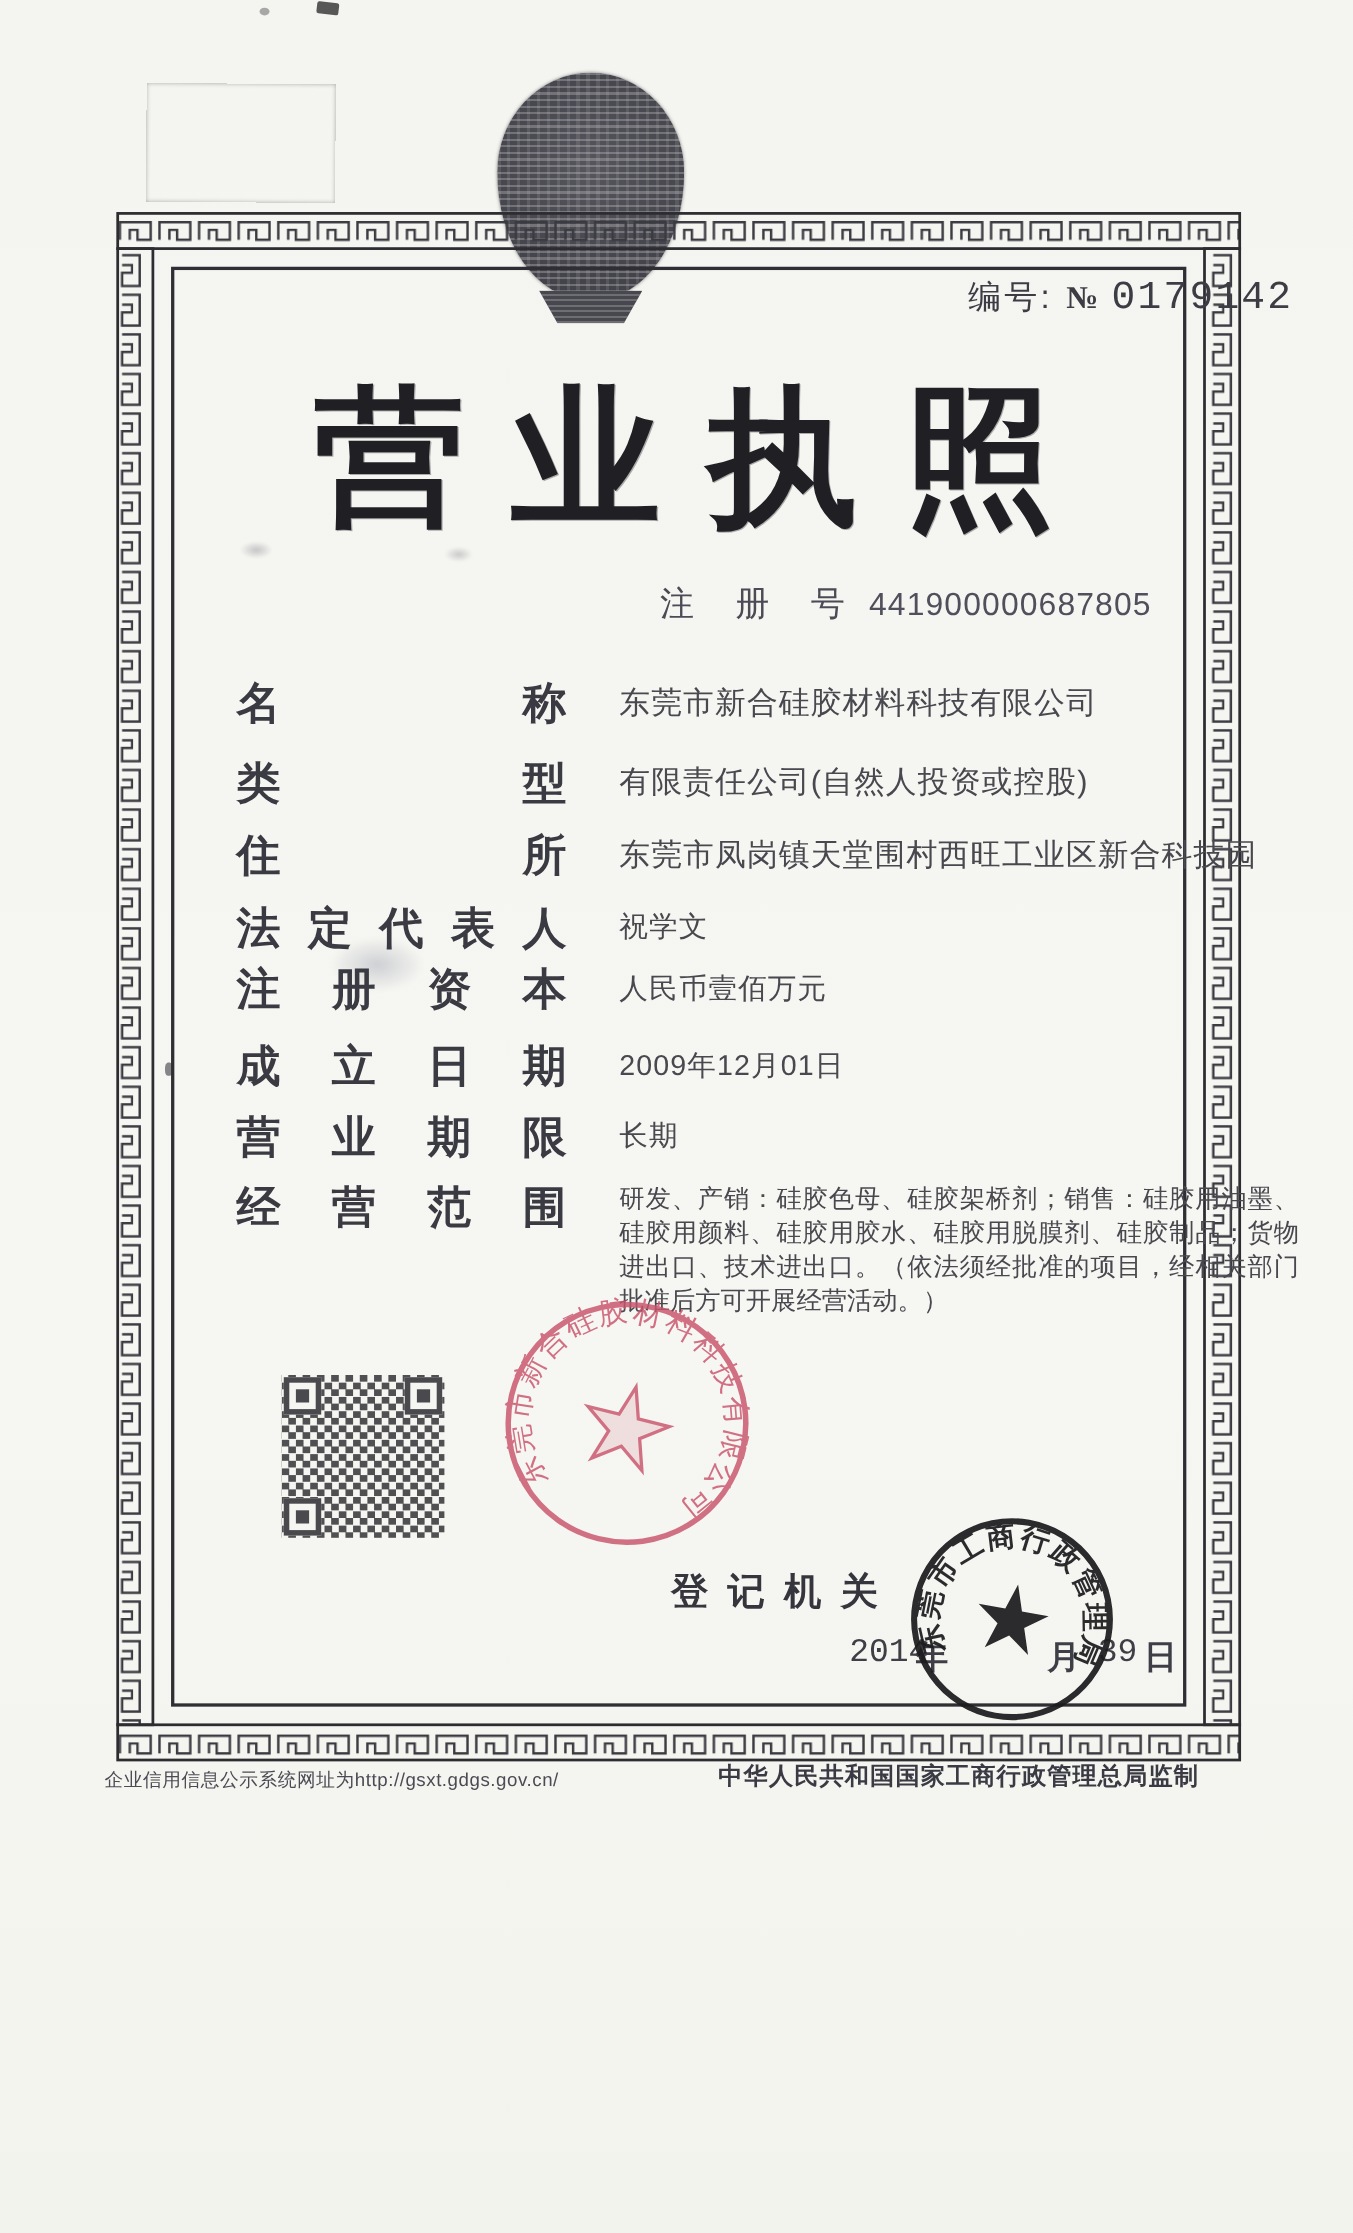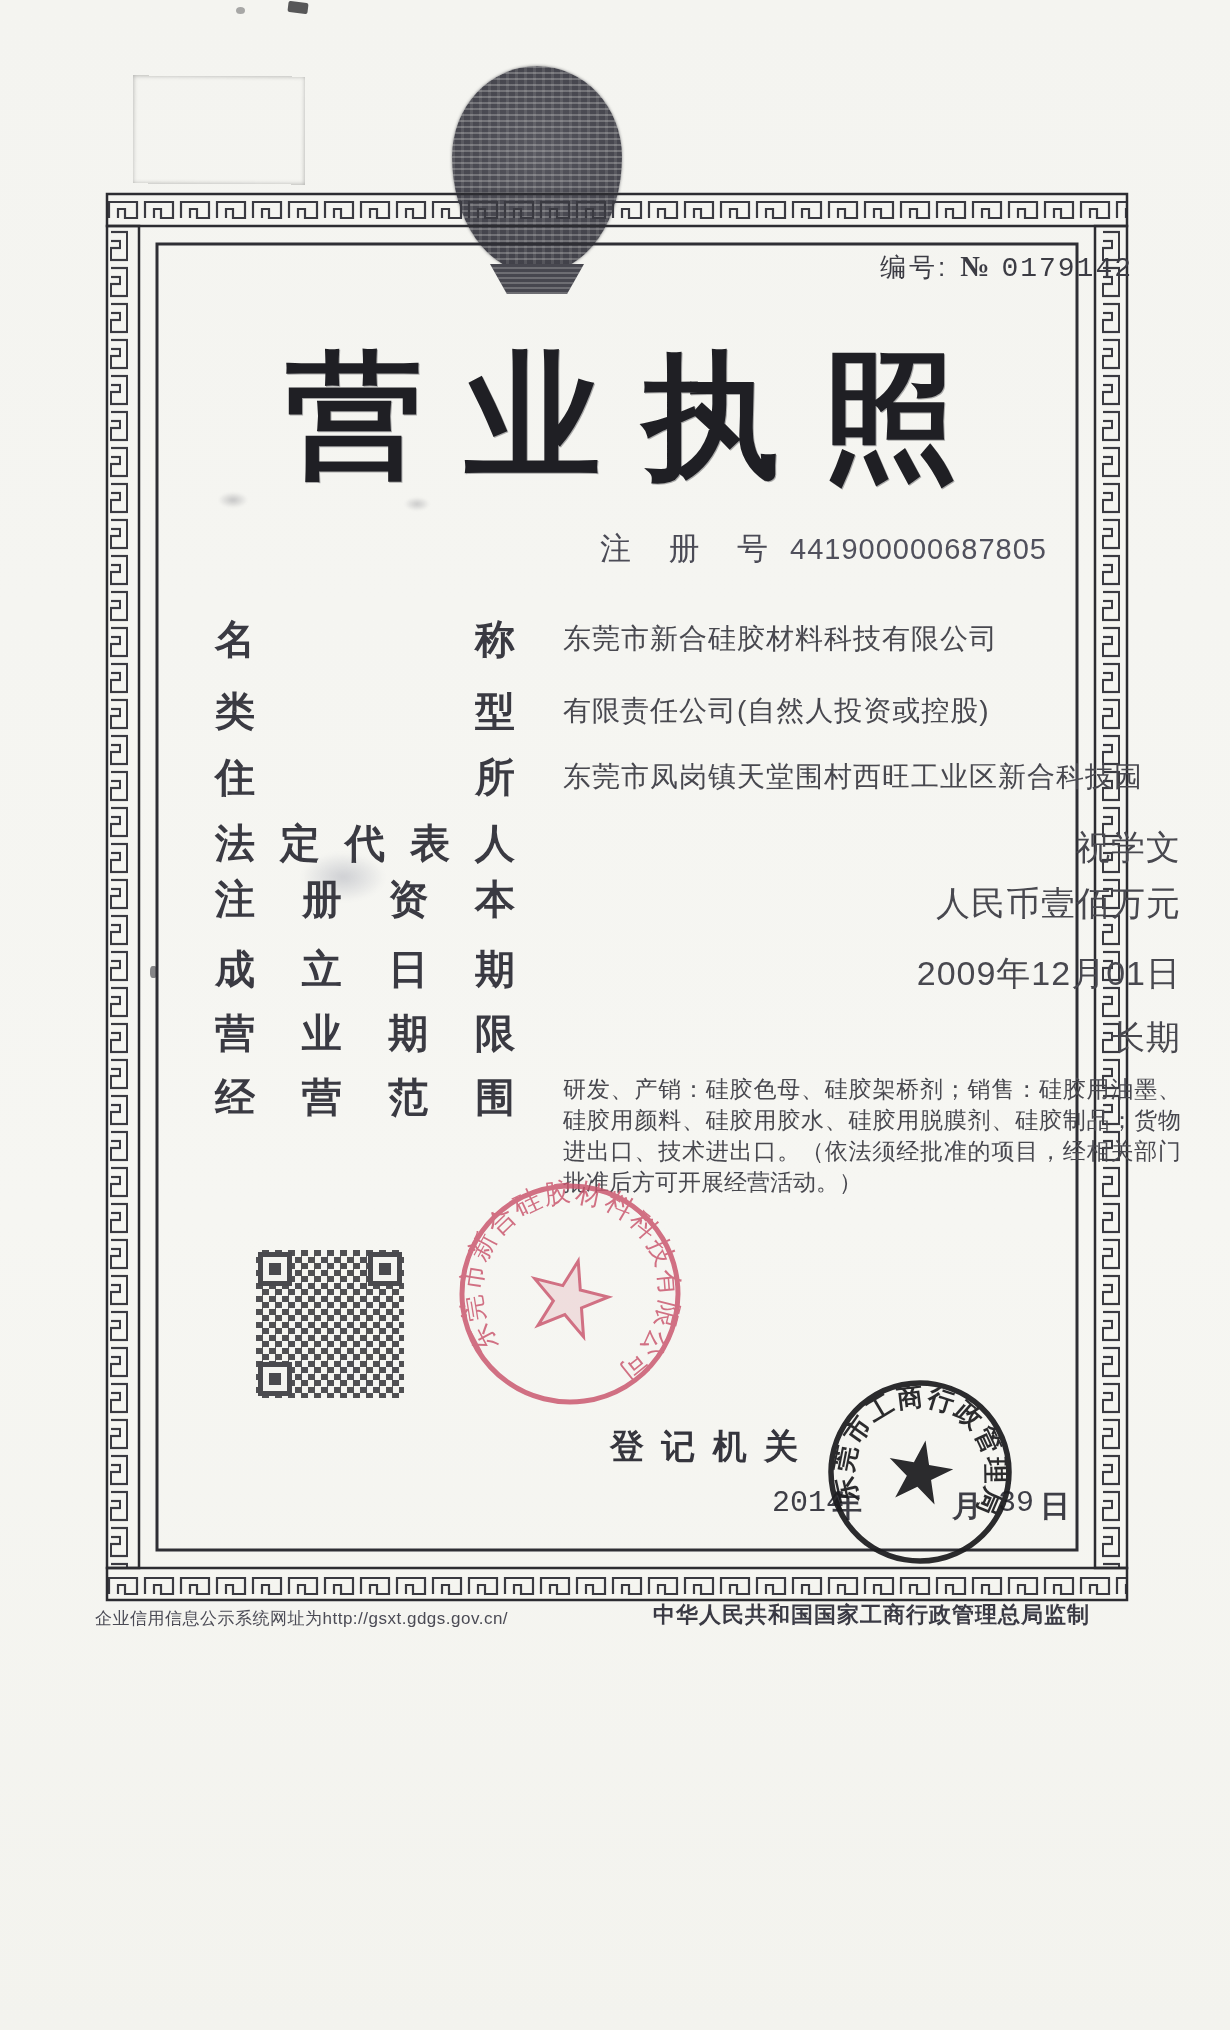--- a/index.html
+++ b/index.html
@@ -23,41 +23,41 @@
     box-shadow:0 0 3px rgba(50,50,55,.6);}
   .emblem .base{position:absolute;left:38px;top:198px;width:94px;height:30px;background:#47474f;
     clip-path:polygon(0 0,100% 0,82% 100%,18% 100%);
     background-image:repeating-linear-gradient(0deg, rgba(225,225,222,.25) 0 2px, rgba(0,0,0,0) 2px 5px);}
 
   
   .frame-svg{position:absolute;left:105px;top:192px;}
 
   
   .serial{position:absolute;left:880px;top:250px;display:flex;align-items:baseline;gap:12px;color:#3c3c44;}
-  .serial .lbl{font-size:26px;letter-spacing:3px;}
+  .serial .lbl{font-size:30px;letter-spacing:3px;}
   .serial .no{font-family:"Liberation Serif",serif;font-weight:bold;font-size:29px;}
-  .serial .num{font-family:"Liberation Mono",monospace;font-size:28px;letter-spacing:2px;}
+  .serial .num{font-family:"Liberation Mono",monospace;font-size:36px;letter-spacing:2px;}
 
   
   .title{position:absolute;left:286px;top:338px;width:672px;height:158px;display:flex;justify-content:space-between;align-items:center;
     font-size:136px;font-weight:bold;color:#1f1f24;font-family:"DejaVu Sans",sans-serif;
     text-shadow:1px 1px 0 rgba(31,31,36,.35);}
 
   
   .regline{position:absolute;left:600px;top:528px;display:flex;align-items:baseline;color:#4b4b56;}
   .regline .reg-label{width:168px;display:flex;justify-content:space-between;font-size:31px;}
   .regline .reg-num{margin-left:22px;font-size:29px;letter-spacing:1px;color:#50505c;}
 
   
   .row{position:absolute;left:215px;display:flex;align-items:flex-start;}
   .flabel{width:300px;display:flex;justify-content:space-between;font-size:40px;font-weight:bold;color:#3a3a42;flex:none;}
   .fvalue{margin-left:-37px;padding-left:0;width:618px;color:#48484f;}
   .row .fvalue{margin-left:0;}
   .v28{font-size:28px;letter-spacing:1px;padding-top:8px;}
-  .v26{font-size:34px;letter-spacing:1px;padding-top:9px;text-align:right;}
+  .v26{font-size:26px;letter-spacing:1px;padding-top:9px;}
   .v23{font-size:23px;line-height:31px;text-align:justify;padding-top:4px;}
   .row .spacer{width:48px;flex:none;}
 
   
   .qr{position:absolute;left:256px;top:1250px;width:148px;height:148px;opacity:.88;
     background:repeating-conic-gradient(#3a3a3e 0% 25%, #f5f5f1 0% 50%);background-size:13px 13px;}
   .finder{position:absolute;width:34px;height:34px;border:5px solid #333338;background:#f5f5f1;box-sizing:border-box;}
   .finder::after{content:"";position:absolute;left:6px;top:6px;width:12px;height:12px;background:#333338;}
   .f-tl{left:2px;top:2px;} .f-tr{right:2px;top:2px;} .f-bl{left:2px;bottom:2px;}
 

